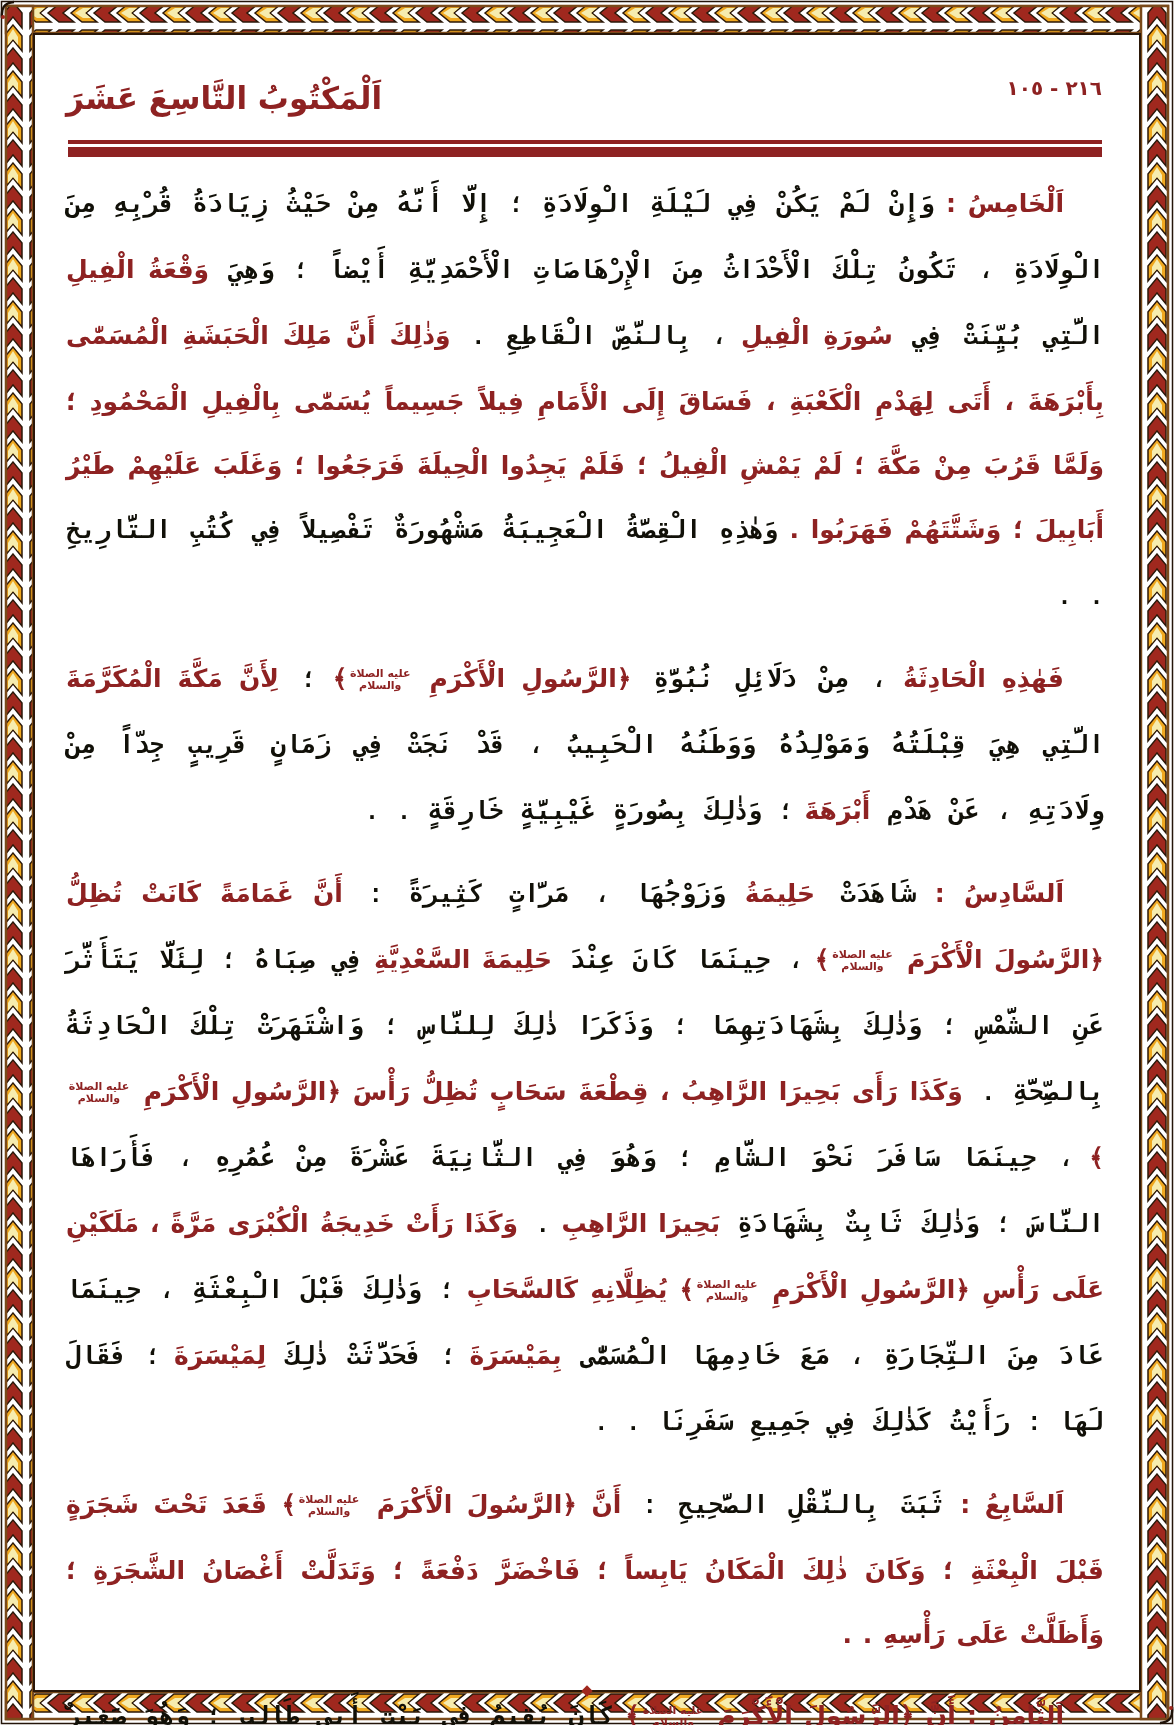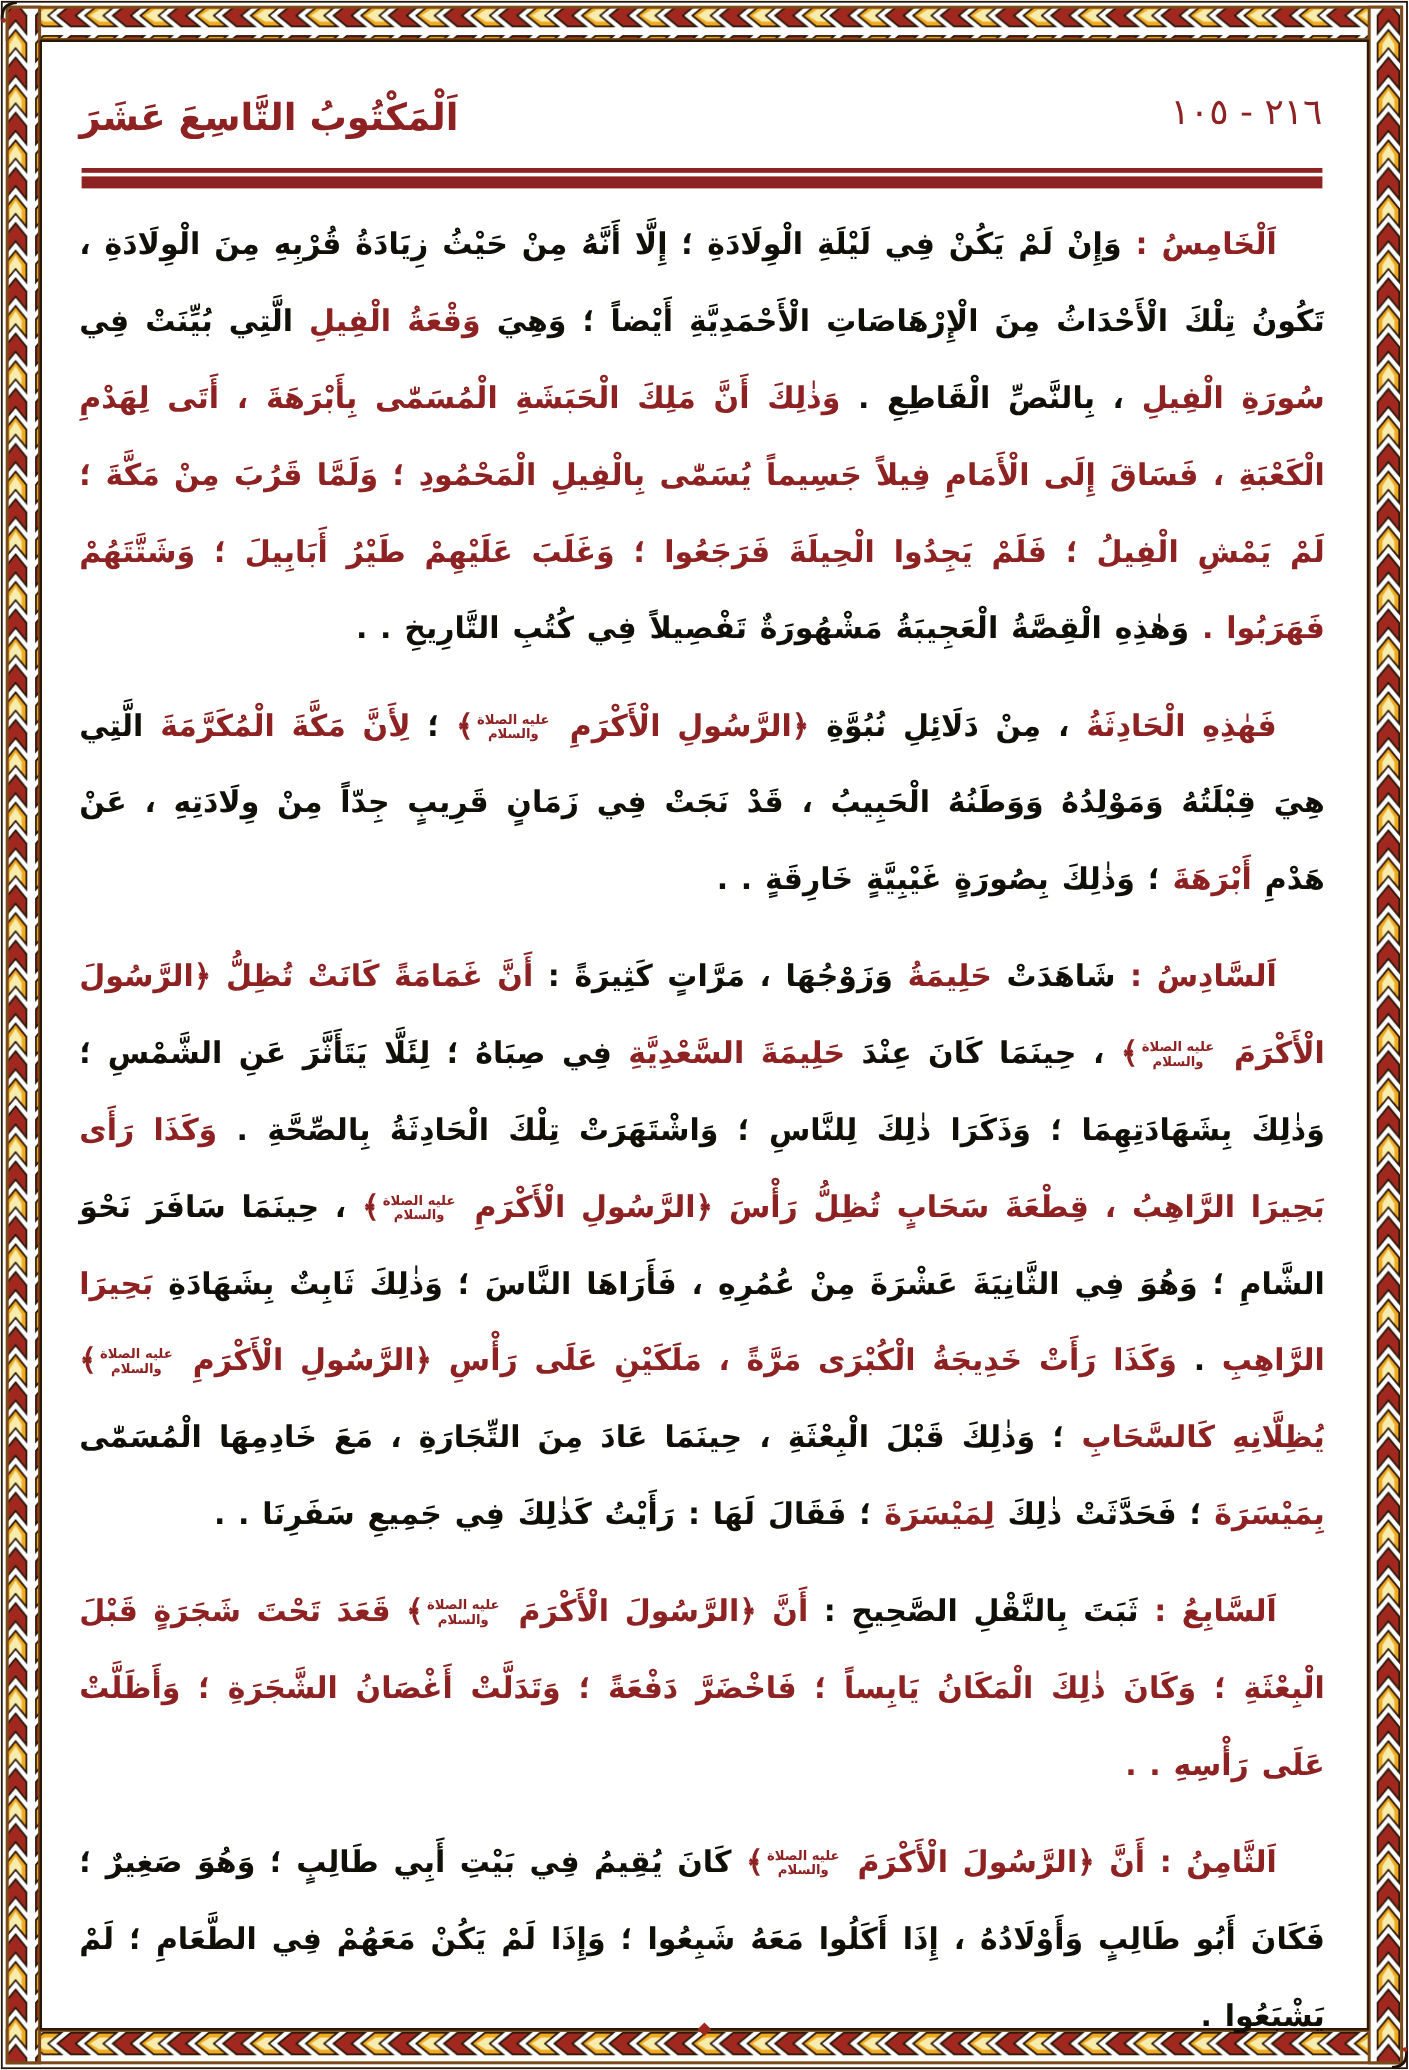--- a/index.html
+++ b/index.html
@@ -22,21 +22,21 @@
   .border-svg{position:absolute;inset:0;pointer-events:none;}
   .content{
     position:absolute;
     top:40px;left:40px;right:40px;bottom:40px;
     padding:28px 30px 0 26px;
     direction:rtl;
   }
   .page-header{position:relative;height:68px;}
   .page-numbers{
     position:absolute;right:2px;top:8px;
-    color:var(--red);font-weight:normal;font-size:30px;letter-spacing:1px;
+    color:var(--red);font-weight:bold;font-size:20px;letter-spacing:1px;
   }
   .letter-title{
     margin:0;text-align:left;
     color:var(--red);font-weight:bold;font-size:31px;line-height:60px;
   }
   .double-rule{position:relative;height:22px;margin:4px 2px 6px;}
   .double-rule::before{
     content:"";position:absolute;top:0;left:0;right:0;height:4px;background:var(--red);
   }
   .double-rule::after{
@@ -47,21 +47,21 @@
     margin:0 0 17px 0;
     font-size:25px;font-weight:bold;
     line-height:64px;
     text-align:justify;
     text-indent:40px;
     color:var(--black);
     word-spacing:2px;
   }
   .para:last-child{margin-bottom:12px;}
   .red{color:var(--red);}
-  .blk{color:var(--black);}
+  .blk{color:var(--black);font-family:Liberation Mono, monospace;}
   .honorific{
     display:inline-block;
     width:66px;
     font-size:11px;line-height:1.12;
     text-align:center;
     vertical-align:middle;
     color:var(--red);
     text-indent:0;
     word-spacing:0;
     white-space:normal;

